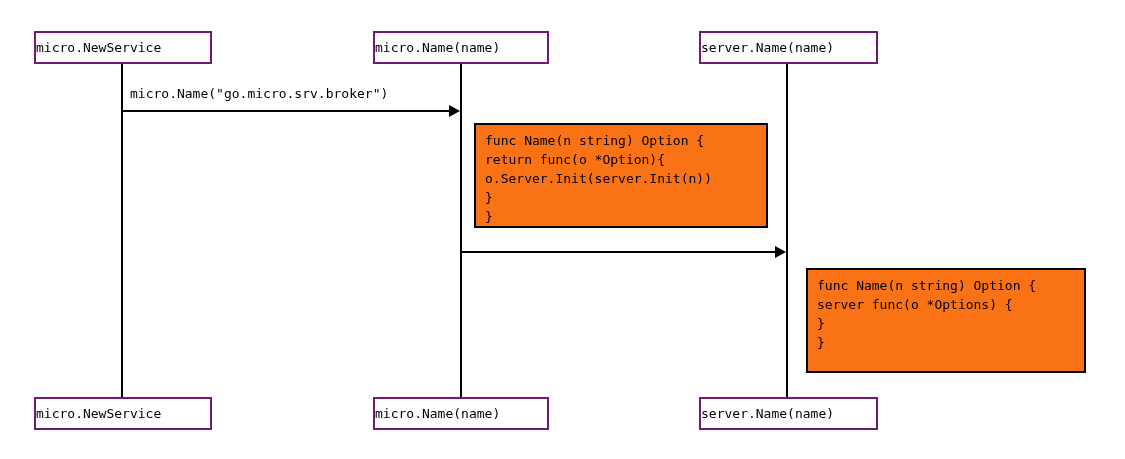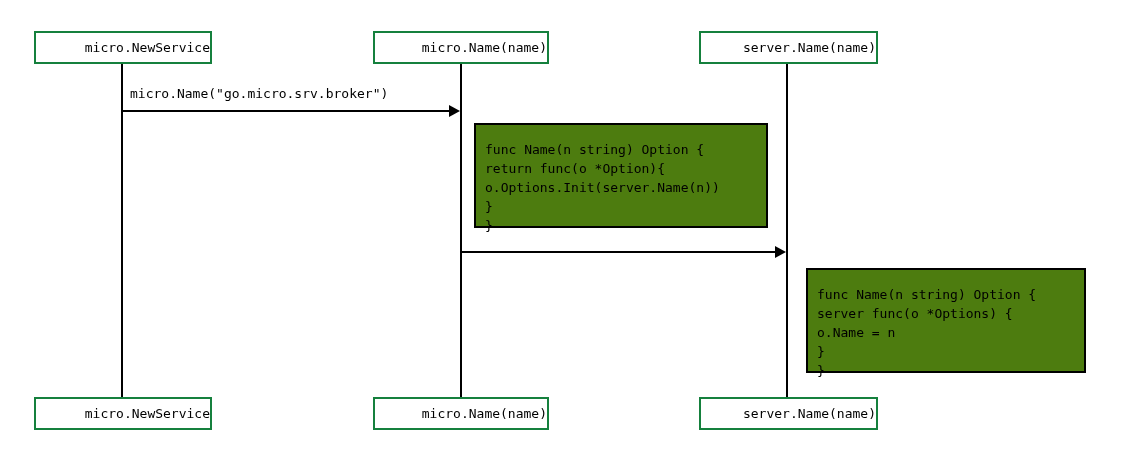--- a/index.html
+++ b/index.html
@@ -11,31 +11,30 @@
     position: relative;
     width: 1125px;
     height: 459px;
     background: #ffffff;
     font-family: "DejaVu Sans Mono", "Liberation Mono", monospace;
     overflow: hidden;
   }
   .participant-box {
     position: absolute;
     box-sizing: border-box;
-    border: 2px solid #15803d;
+    border: 2px solid #701a75;
     background: #ffffff;
     display: flex;
     align-items: center;
-    justify-content: flex-end;
+    justify-content: flex-start;
     font-size: 13px;
     color: #000000;
     letter-spacing: 0px;
     white-space: nowrap;
     z-index: 3;
-    padding-left: 44px;
   }
   .lifeline {
     position: absolute;
     width: 2px;
     background: #000000;
     z-index: 1;
   }
   .msg-line {
     position: absolute;
     height: 2px;
@@ -55,23 +54,23 @@
     position: absolute;
     font-size: 13px;
     color: #000000;
     white-space: nowrap;
     z-index: 2;
   }
   .note-box {
     position: absolute;
     box-sizing: border-box;
     border: 2px solid #000000;
-    background: #4d7c0f;
+    background: #f97316;
     z-index: 4;
-    padding: 15px 8px 6px 9px;
+    padding: 6px 8px 6px 9px;
   }
   .note-line {
     font-size: 13px;
     line-height: 19px;
     color: #000000;
     white-space: pre;
   }
 </style>
 </head>
 <body>
@@ -95,29 +94,28 @@
   <div class="msg-label" style="left:130px; top:86px;">micro.Name("go.micro.srv.broker")</div>
   <div class="msg-line" style="left:122px; top:110px; width:328px;"></div>
   <div class="msg-head" style="left:449px; top:105px;"></div>
 
   <div class="msg-line" style="left:461px; top:251px; width:315px;"></div>
   <div class="msg-head" style="left:775px; top:246px;"></div>
 
   <div class="note-box" style="left:474px; top:123px; width:294px; height:105px;">
     <div class="note-line">func Name(n string) Option {</div>
     <div class="note-line">return func(o *Option){</div>
-    <div class="note-line">o.Options.Init(server.Name(n))</div>
+    <div class="note-line">o.Server.Init(server.Init(n))</div>
     <div class="note-line">}</div>
     <div class="note-line">}</div>
   </div>
 
   <div class="note-box" style="left:806px; top:268px; width:280px; height:105px;">
     <div class="note-line">func Name(n string) Option {</div>
     <div class="note-line">server func(o *Options) {</div>
-    <div class="note-line">o.Name = n</div>
     <div class="note-line">}</div>
     <div class="note-line">}</div>
   </div>
 
   <div class="participant-box" style="left:34px; top:397px; width:178px; height:33px;">
     <span>micro.NewService</span>
   </div>
   <div class="participant-box" style="left:373px; top:397px; width:176px; height:33px;">
     <span>micro.Name(name)</span>
   </div>

